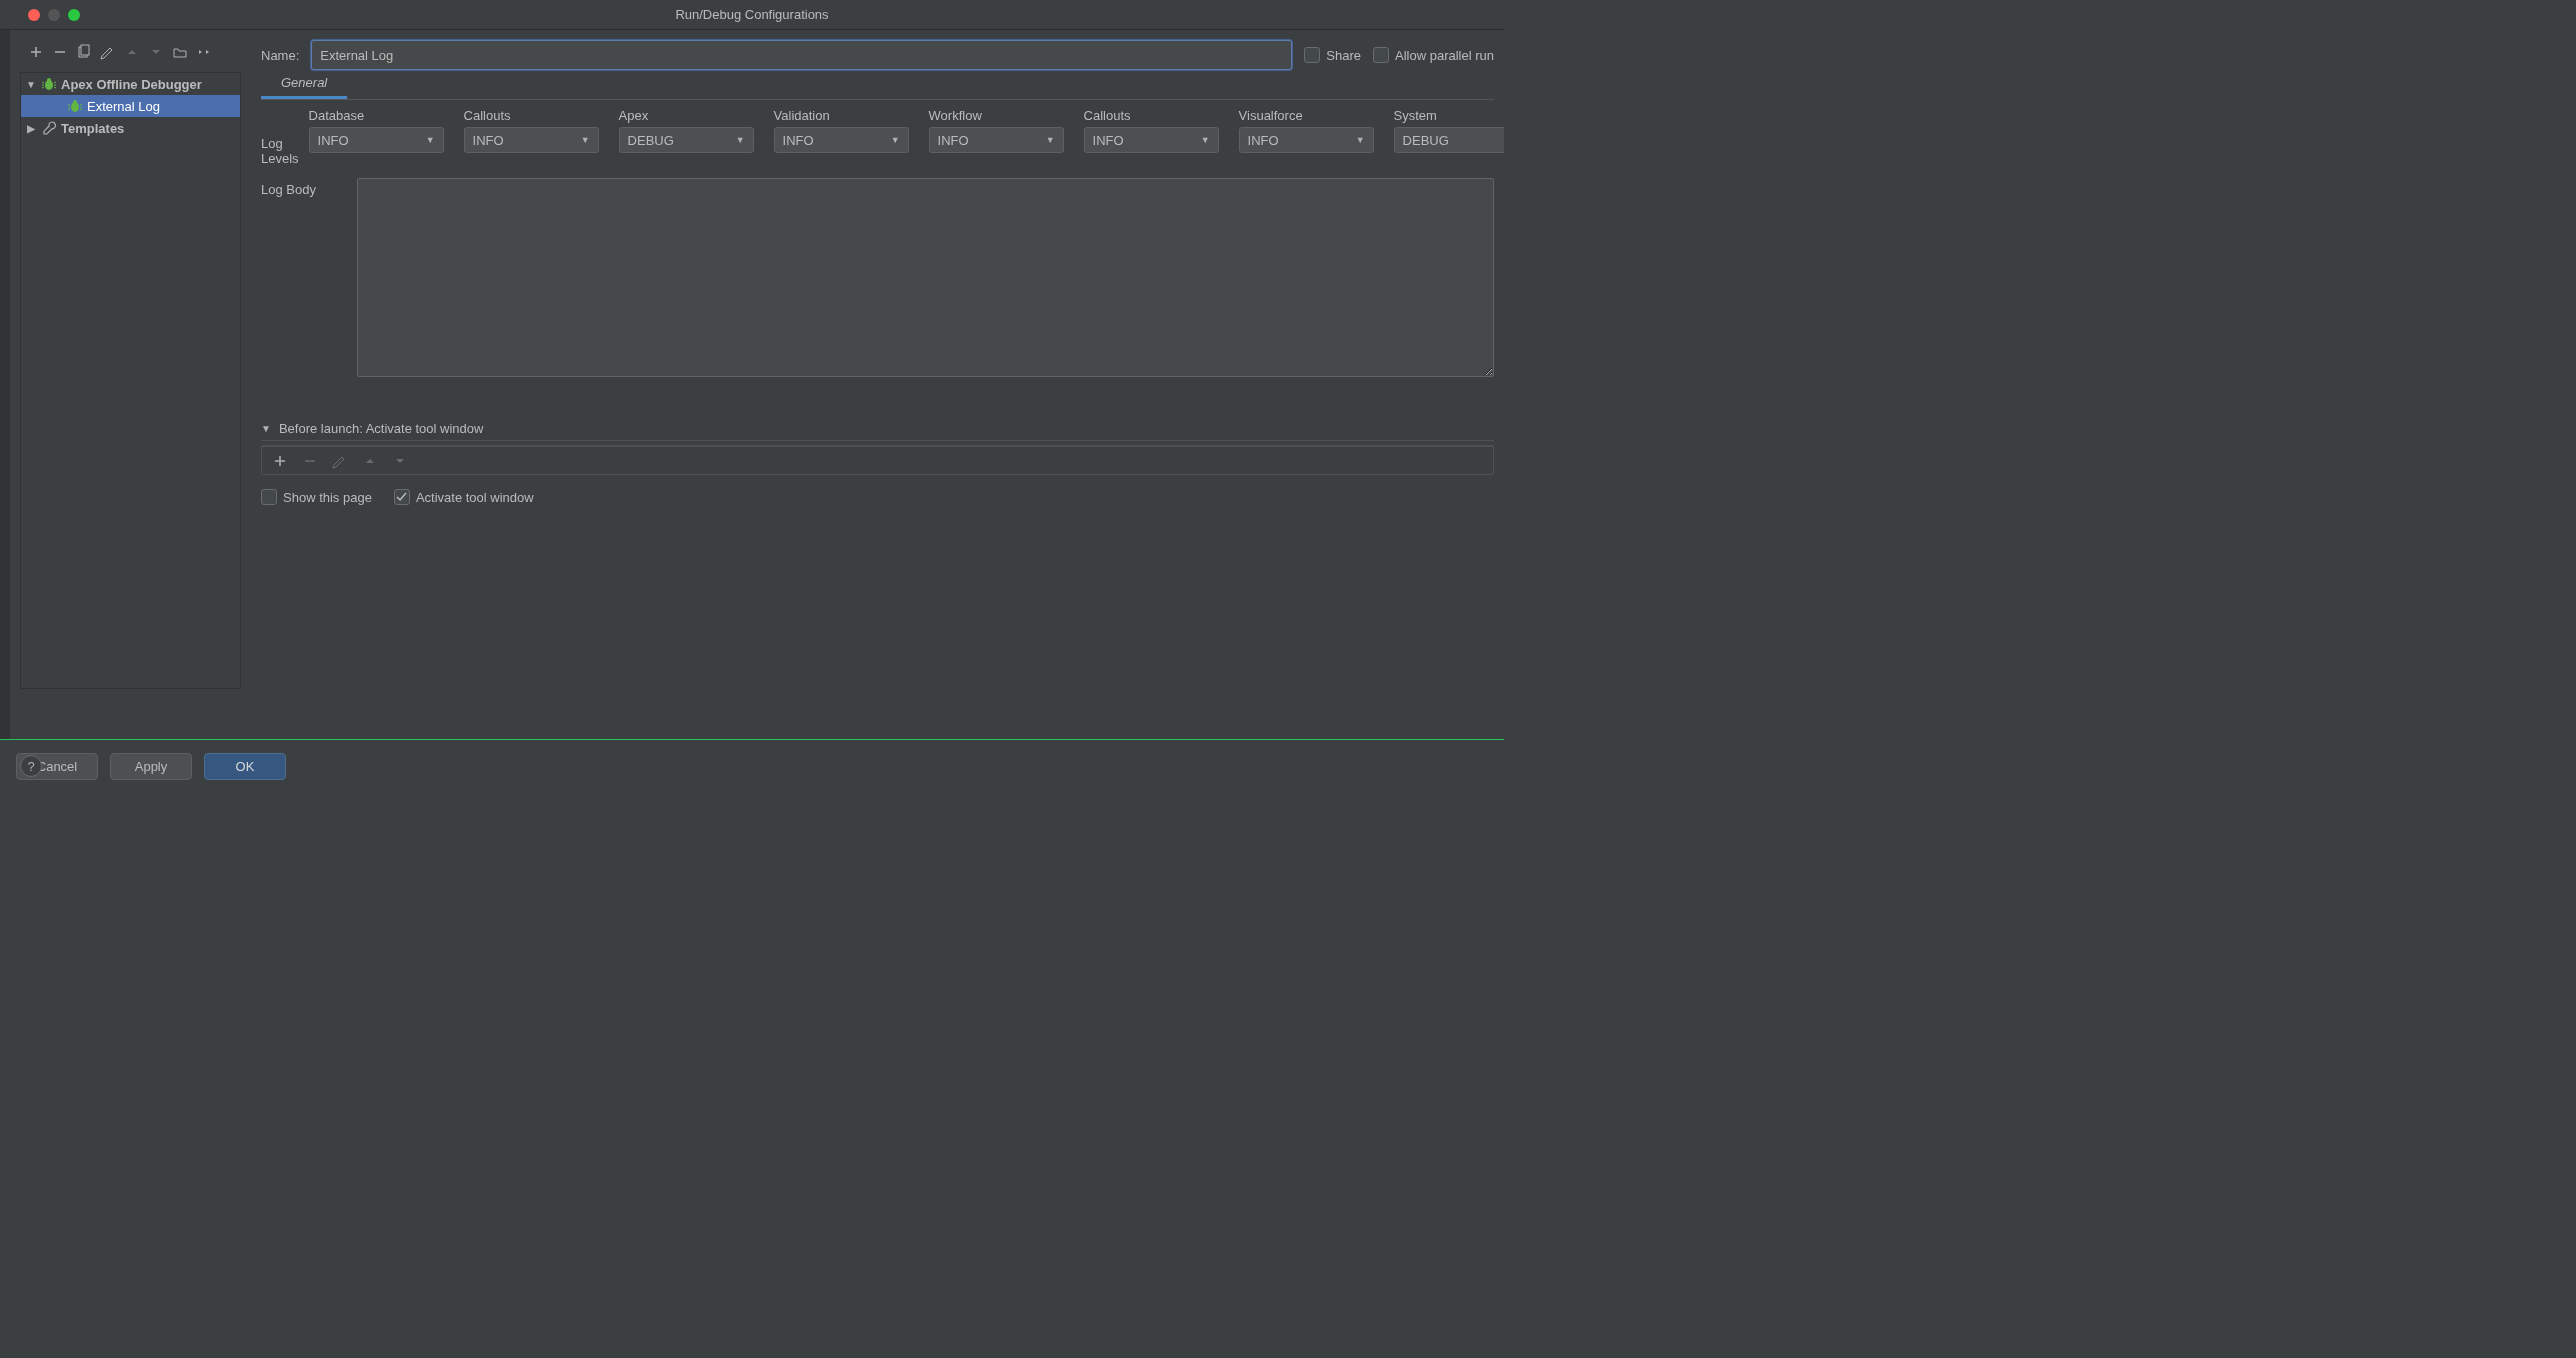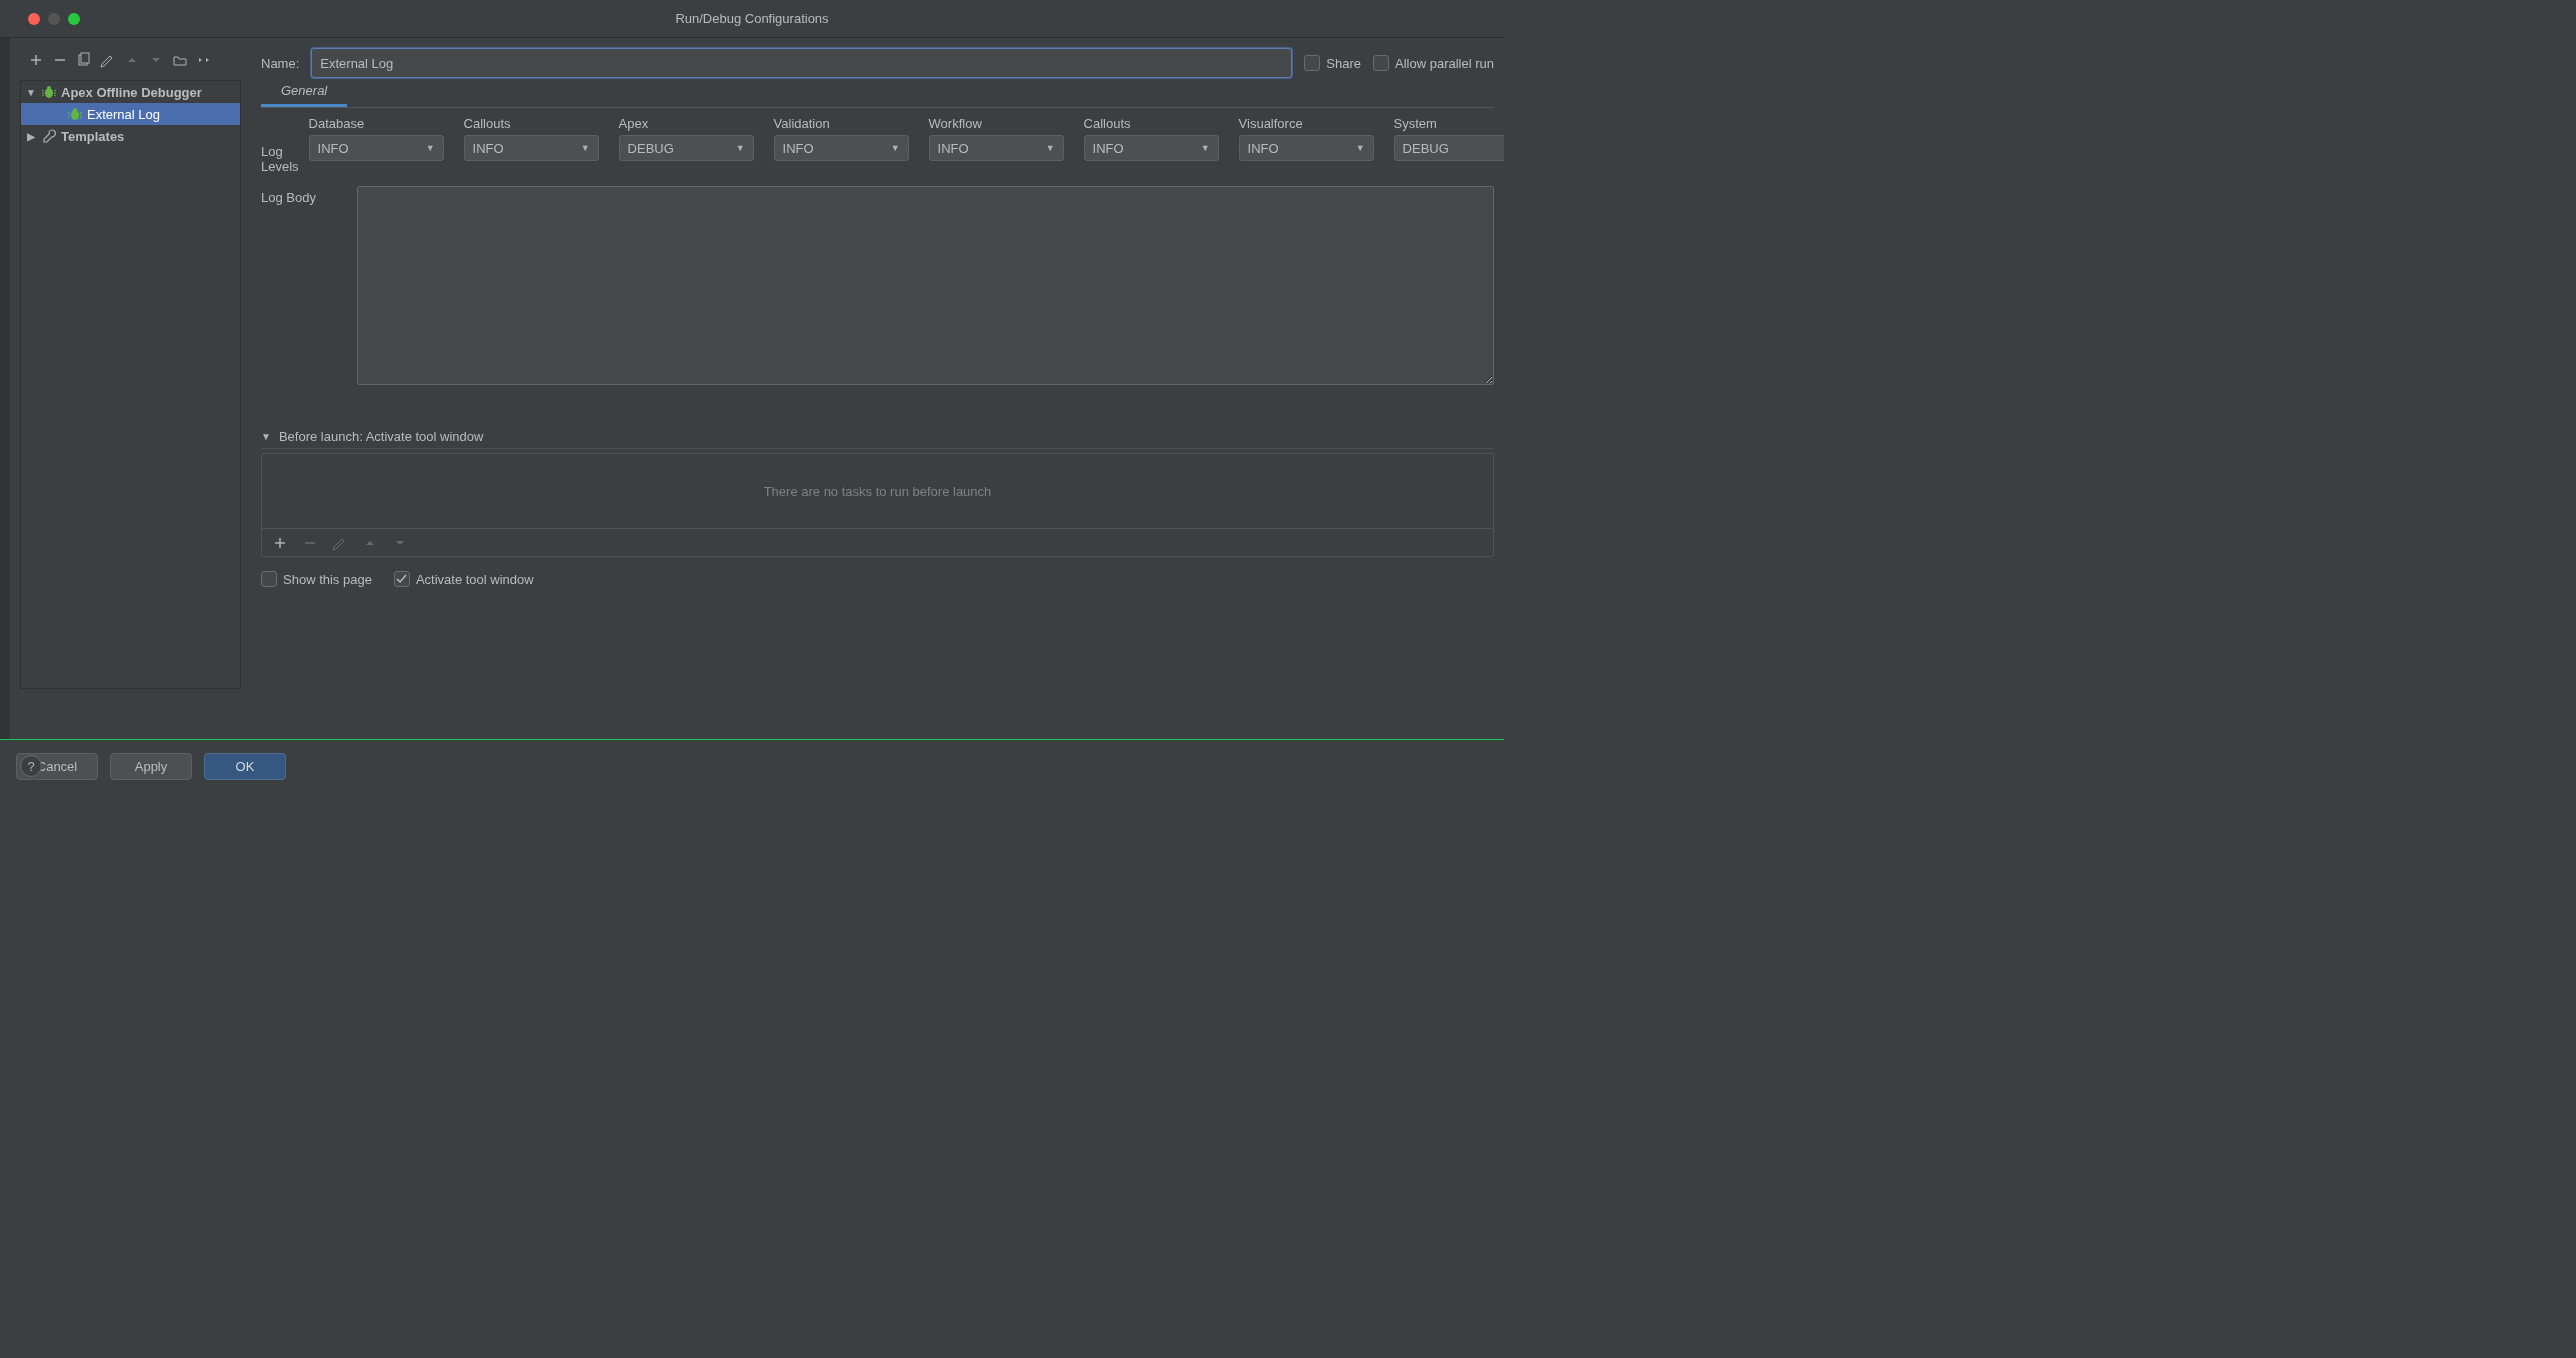--- a/index.html
+++ b/index.html
@@ -7,21 +7,21 @@
   font-family: -apple-system, BlinkMacSystemFont, "Segoe UI", sans-serif;
   font-size: 13px;
   background: #3c3f41;
   color: #bbbbbb;
   width: 1504px;
   height: 793px;
   overflow: hidden;
 }
 .window { display: flex; flex-direction: column; height: 100%; background: #3c3f41; }
 .titlebar {
-  height: 38px;
+  height: 30px;
   background: #3c3f41;
   border-bottom: 1px solid #2b2b2b;
   display: flex;
   align-items: center;
   position: relative;
   padding: 0 28px;
 }
 .traffic-lights { display: flex; gap: 8px; align-items: center; }
 .light { width: 12px; height: 12px; border-radius: 50%; }
 .light.red { background: #ff5f57; }
@@ -305,21 +305,20 @@
         <div class="logbody-label">Log Body</div>
         <textarea class="logbody-area" style=""></textarea>
       </div>
 
       <div class="section-header">
         <span class="section-arrow">▼</span>
         <span>Before launch: Activate tool window</span>
       </div>
 
       <div class="tasks-box">
-        <div class="tasks-empty">There are no tasks to run before launch</div>
         <div class="tasks-toolbar">
           <div class="tb-btn">
               <svg viewBox="0 0 16 16">
                 <path d="M8 3v10M3 8h10" stroke="#afb1b3" stroke-width="1.5" fill="none"></path>
               </svg>
             </div>
           <div class="tb-btn">
               <svg viewBox="0 0 16 16">
                 <path d="M3 8h10" stroke="#6b6b6b" stroke-width="1.5"></path>
               </svg>

